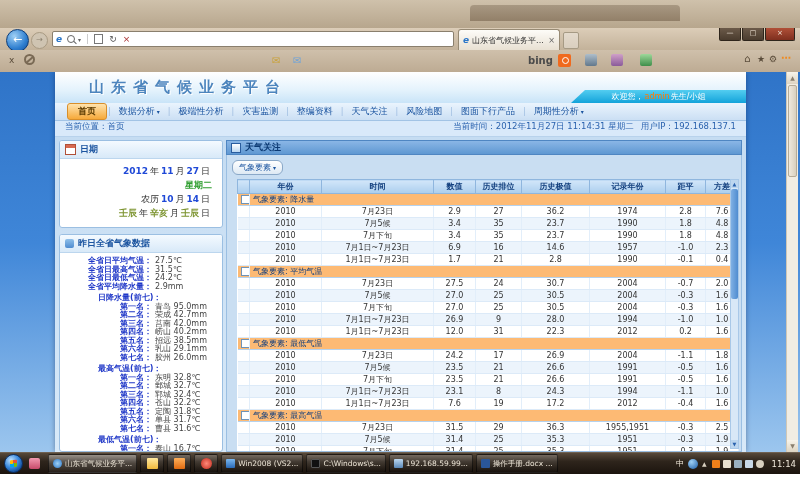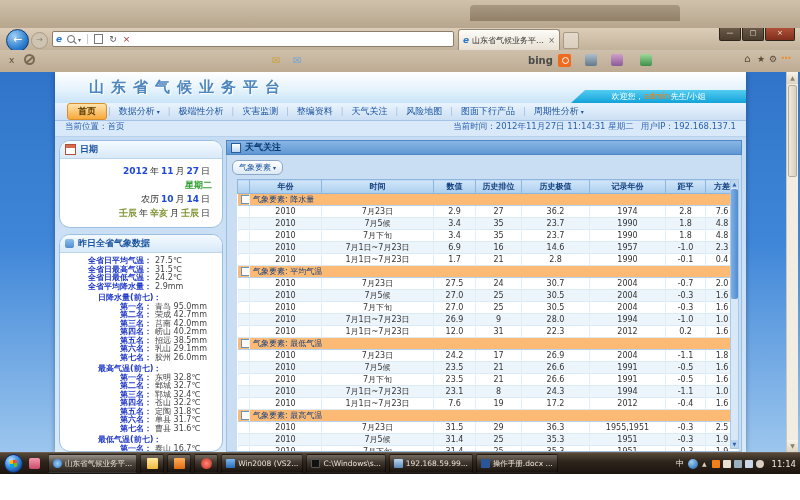--- a/index.html
+++ b/index.html
@@ -90,21 +90,21 @@
   .breadcrumb{position:absolute;left:0;top:49px;width:691px;height:16px;box-sizing:border-box;
     background:#d9e9fa;border-bottom:1px solid #b8d2ec;font-size:8.5px;color:#2a62ae;
     display:flex;align-items:flex-start;padding:0 10px;}
   .bc-left{margin-right:auto;}
   .bc-time{margin-right:7px;}
   .pg-body{position:absolute;left:0;top:65px;width:691px;height:315px;
     background:linear-gradient(180deg,#c5dcf2,#d8e9f8);}
 
   
   .sd-panel{position:absolute;left:4px;width:164px;background:#fff;border:1px solid #9bbfe2;
-    border-radius:11px;overflow:hidden;box-sizing:border-box;}
+    border-radius:3px;overflow:hidden;box-sizing:border-box;}
   .p-date{top:3px;height:88px;}
   .p-weather{top:97px;height:218px;}
   .sd-head{height:17px;background:linear-gradient(#f4faff,#d8e9f8);border-bottom:1px solid #bcd6ee;
     display:flex;align-items:center;padding:0 5px;font-size:9px;font-weight:bold;color:#1c55a0;}
   .i-cal{width:9px;height:9px;border:1px solid #b05038;background:#fff;margin-right:4px;position:relative;flex:none;}
   .i-cal::before{content:'';position:absolute;top:0;left:0;right:0;height:3px;background:#d86a50;}
   .i-data{width:9px;height:9px;background:linear-gradient(#8fc0ea,#4f8cd0);border-radius:2px;margin-right:4px;flex:none;}
   .dp-body{padding:5px 10px 0 0;text-align:right;font-size:9px;line-height:14px;color:#333;}
   .num{color:#1f49d7;font-weight:bold;}
   .unit{color:#333;margin:0 2px;}

